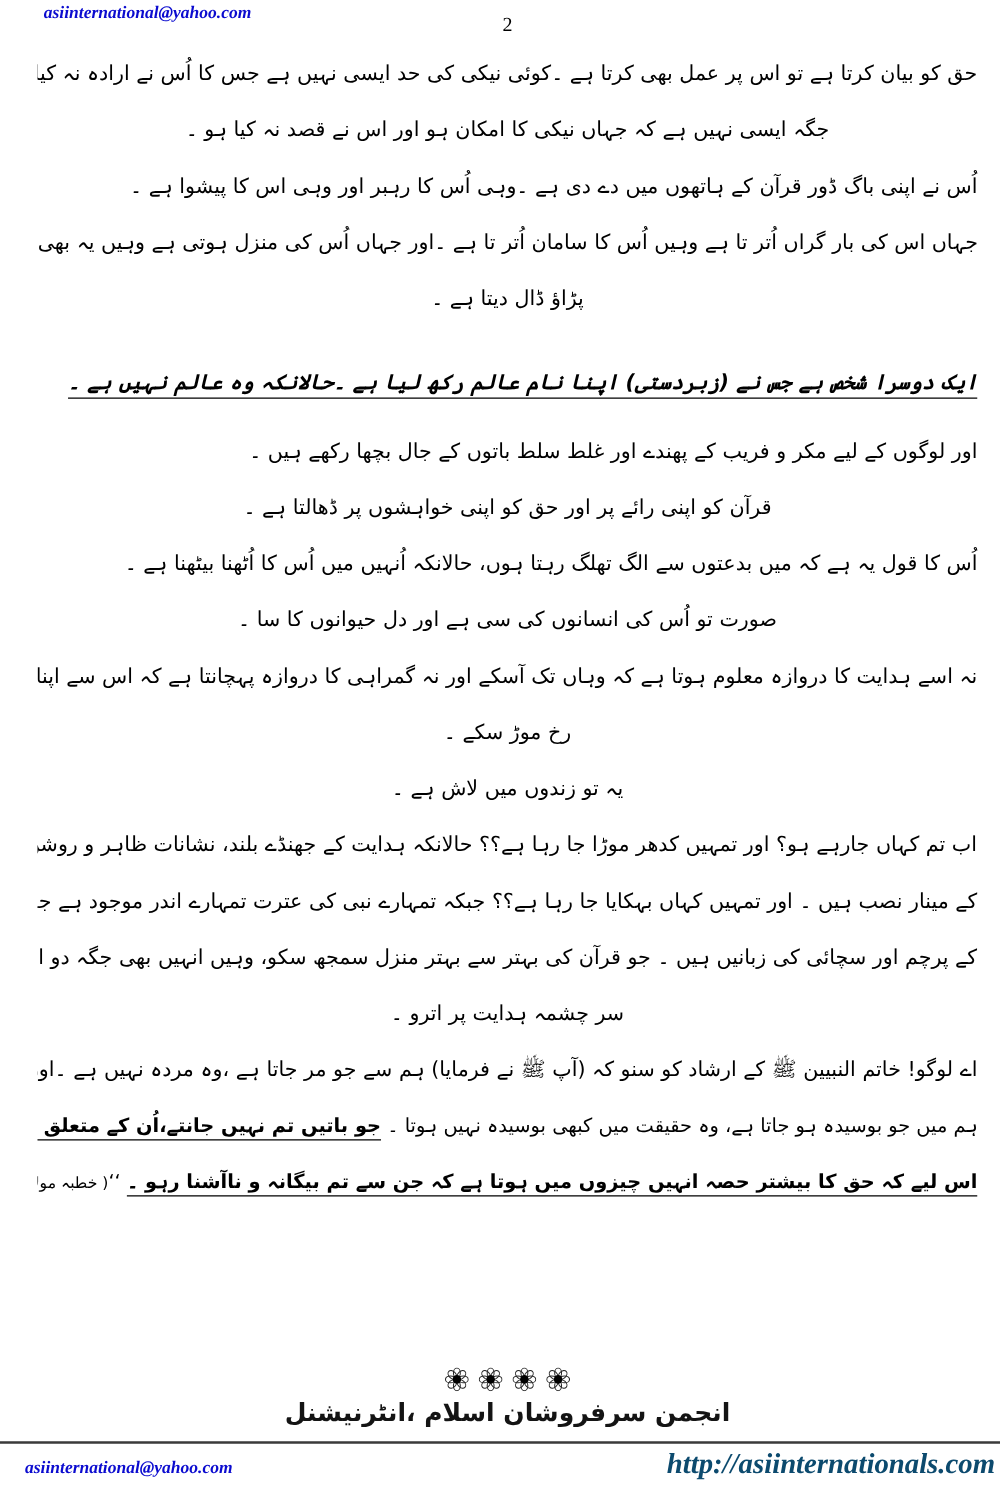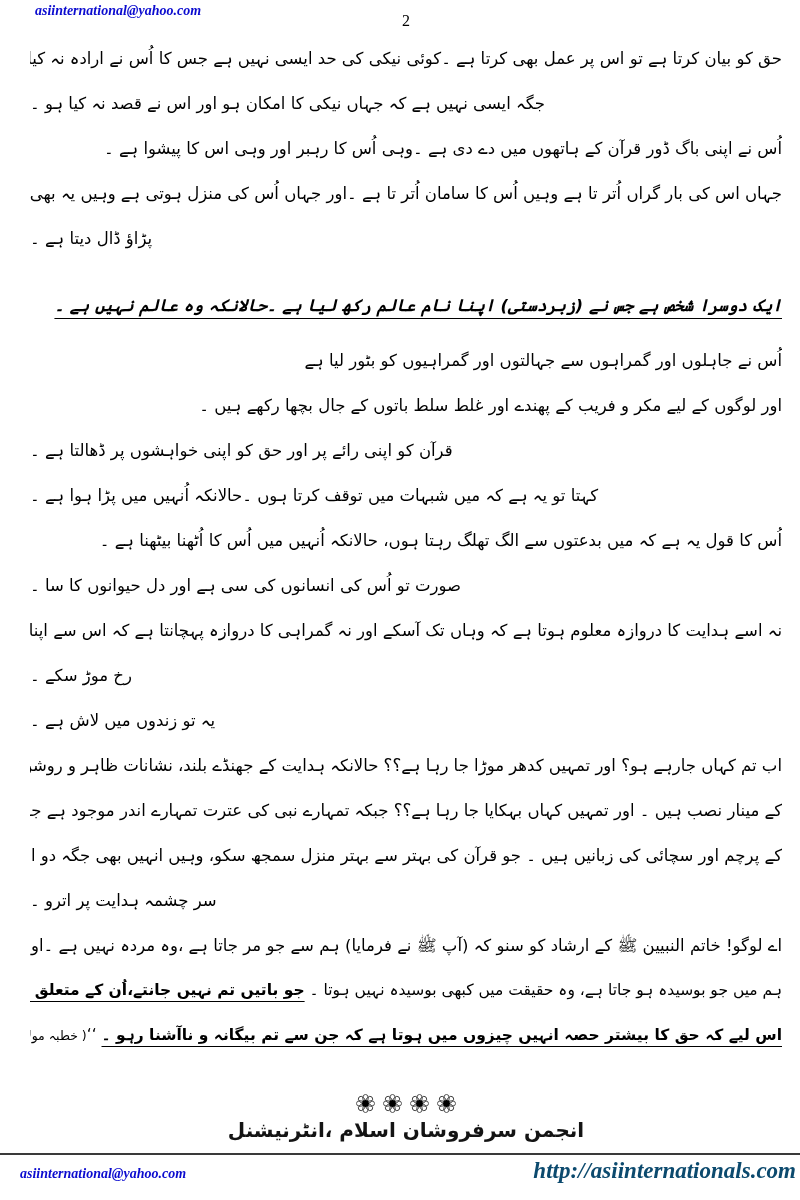--- a/index.html
+++ b/index.html
@@ -30,21 +30,21 @@
     position:absolute;top:36px;left:30px;right:30px;
     direction:rtl;
     color:#000;
   }
   .line{
     font-size:16.5px;
     line-height:45px;height:45px;
     white-space:nowrap;overflow:hidden;
   }
   .align-right{text-align:right;}
-  .align-center{text-align:left;}
+  .align-center{text-align:center;}
   .sz-sm{font-size:15.5px;}
   .heading{
     font-weight:bold;
     text-decoration:underline;
     text-underline-offset:7px;
     margin-top:22px;margin-bottom:10px;font-style:italic;
   }
   .seg-bold-underline{
     font-weight:bold;
     text-decoration:underline;
@@ -94,24 +94,22 @@
   <a class="hdr-email">asiinternational@yahoo.com</a>
   <div class="page-number">2</div>
 
   <div class="doc-body">
       <div class="line align-right">حق کو بیان کرتا ہے تو اس پر عمل بھی کرتا ہے ۔کوئی نیکی کی حد ایسی نہیں ہے جس کا اُس نے ارادہ نہ کیا ہو، اور کوئی</div>
       <div class="line align-center">جگہ ایسی نہیں ہے کہ جہاں نیکی کا امکان ہو اور اس نے قصد نہ کیا ہو ۔</div>
       <div class="line align-right">اُس نے اپنی باگ ڈور قرآن کے ہاتھوں میں دے دی ہے ۔وہی اُس کا رہبر اور وہی اس کا پیشوا ہے ۔</div>
       <div class="line align-right">جہاں اس کی بار گراں اُتر تا ہے وہیں اُس کا سامان اُتر تا ہے ۔اور جہاں اُس کی منزل ہوتی ہے وہیں یہ بھی اپنا</div>
       <div class="line align-center">پڑاؤ ڈال دیتا ہے ۔</div>
       <div class="line align-right heading">ایک دوسرا شخص ہے جس نے (زبردستی) اپنا نام عالم رکھ لیا ہے ۔حالانکہ وہ عالم نہیں ہے ۔</div>
-      <div class="line align-right">اُس نے جاہلوں اور گمراہوں سے جہالتوں اور گمراہیوں کو بٹور لیا ہے</div>
       <div class="line align-right">اور لوگوں کے لیے مکر و فریب کے پھندے اور غلط سلط باتوں کے جال بچھا رکھے ہیں ۔</div>
       <div class="line align-center">قرآن کو اپنی رائے پر اور حق کو اپنی خواہشوں پر ڈھالتا ہے ۔</div>
-      <div class="line align-center">کہتا تو یہ ہے کہ میں شبہات میں توقف کرتا ہوں ۔حالانکہ اُنہیں میں پڑا ہوا ہے ۔</div>
       <div class="line align-right">اُس کا قول یہ ہے کہ میں بدعتوں سے الگ تھلگ رہتا ہوں، حالانکہ اُنہیں میں اُس کا اُٹھنا بیٹھنا ہے ۔</div>
       <div class="line align-center">صورت تو اُس کی انسانوں کی سی ہے اور دل حیوانوں کا سا ۔</div>
       <div class="line align-right">نہ اسے ہدایت کا دروازہ معلوم ہوتا ہے کہ وہاں تک آسکے اور نہ گمراہی کا دروازہ پہچانتا ہے کہ اس سے اپنا</div>
       <div class="line align-center">رخ موڑ سکے ۔</div>
       <div class="line align-center">یہ تو زندوں میں لاش ہے ۔</div>
       <div class="line align-right">اب تم کہاں جارہے ہو؟ اور تمہیں کدھر موڑا جا رہا ہے؟؟ حالانکہ ہدایت کے جھنڈے بلند، نشانات ظاہر و روشن اور حق</div>
       <div class="line align-right">کے مینار نصب ہیں ۔ اور تمہیں کہاں بہکایا جا رہا ہے؟؟ جبکہ تمہارے نبی کی عترت تمہارے اندر موجود ہے جو حق کی باگیں دین</div>
       <div class="line align-right">کے پرچم اور سچائی کی زبانیں ہیں ۔ جو قرآن کی بہتر سے بہتر منزل سمجھ سکو، وہیں انہیں بھی جگہ دو اور پیاسے کی طرح ان کے</div>
       <div class="line align-center">سر چشمہ ہدایت پر اترو ۔</div>
       <div class="line align-right">اے لوگو! خاتم النبیین ﷺ کے ارشاد کو سنو کہ (آپ ﷺ نے فرمایا) ہم سے جو مر جاتا ہے ،وہ مردہ نہیں ہے ۔اور</div>

